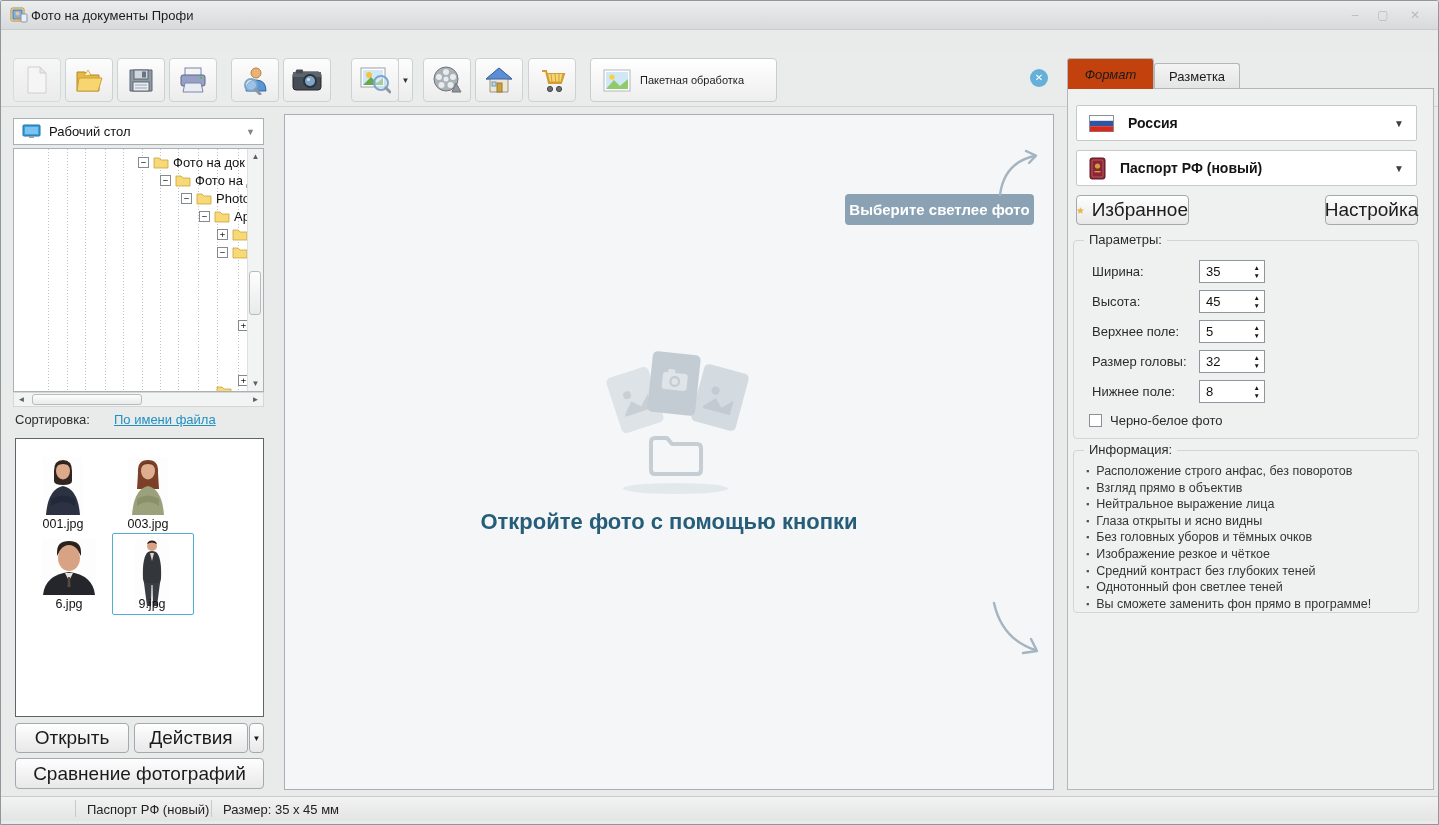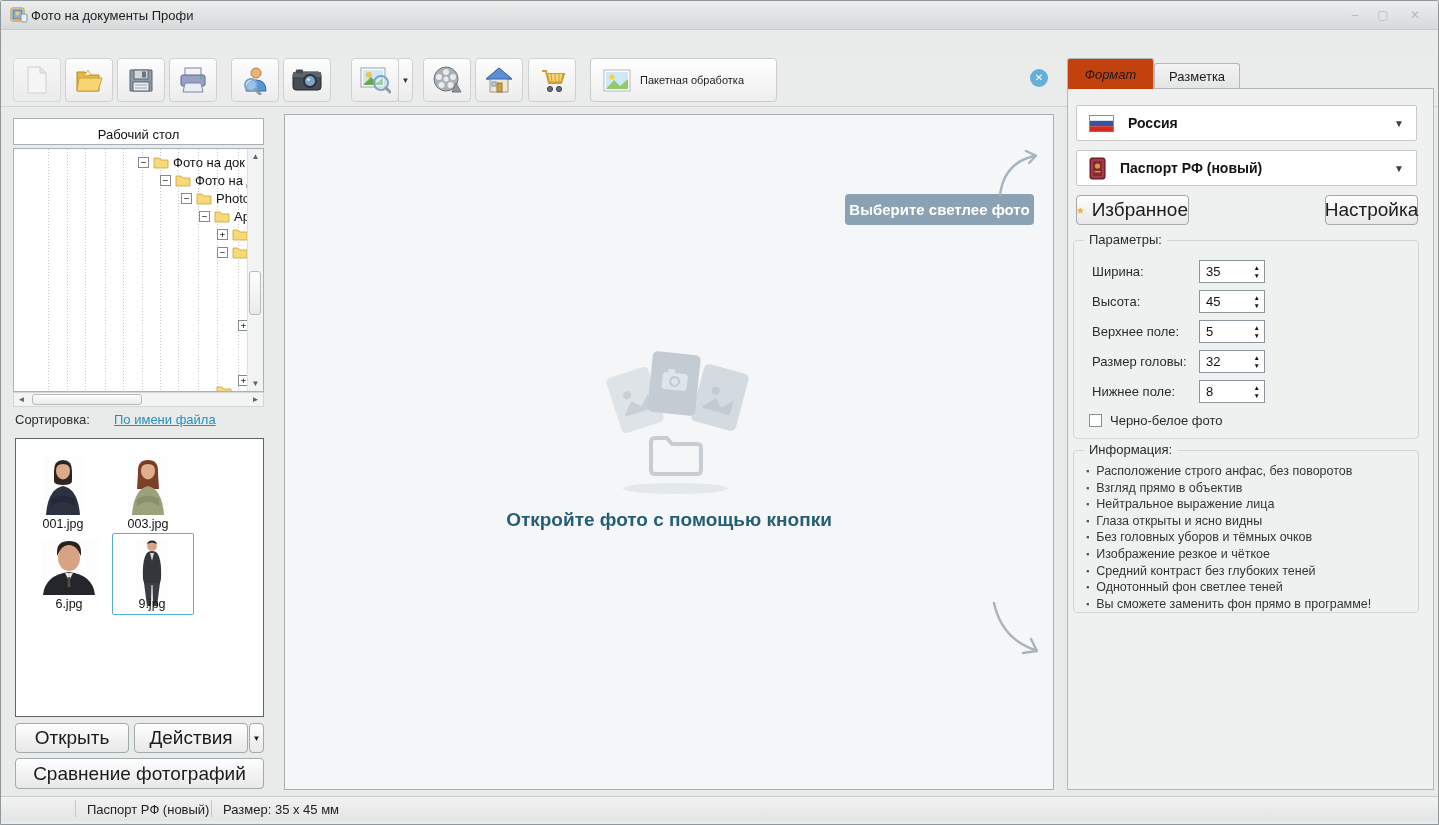--- a/index.html
+++ b/index.html
@@ -14,40 +14,40 @@
   .menubar{left:0;top:28px;width:100%;height:24px;background:#eaebeb;display:flex;align-items:center;padding-left:6px;box-sizing:border-box;}
   .menu-item{font-size:13px;color:#1c1c1c;padding:3px 10px;}
   
   .toolbar{left:0;top:52px;width:100%;height:53px;background:#eaebeb;border-bottom:1px solid #d2d4d5;}
   .tbtn{position:absolute;top:5px;width:48px;height:44px;background:linear-gradient(#fdfdfd,#ececec);border:1px solid #ced1d3;border-radius:4px;display:flex;align-items:center;justify-content:center;box-sizing:border-box;}
   .tbtn-arrow{position:absolute;top:5px;width:15px;height:44px;background:linear-gradient(#fdfdfd,#ececec);border:1px solid #ced1d3;border-radius:0 4px 4px 0;color:#333;font-size:8px;display:flex;align-items:center;justify-content:center;box-sizing:border-box;}
   .batch-btn{position:absolute;top:5px;left:589px;width:187px;height:44px;background:linear-gradient(#ffffff,#eeeeee);border:1px solid #c9cccd;border-radius:4px;display:flex;align-items:center;gap:9px;padding-left:12px;font-size:11px;color:#1b1b1b;box-sizing:border-box;}
   
   .btn{background:linear-gradient(#fefefe,#e8e8e8);border:1px solid #a4a9ad;border-radius:4px;display:flex;align-items:center;justify-content:center;font-size:19px;color:#1b1b1b;box-sizing:border-box;}
   
-  .combo{left:12px;top:117px;width:251px;height:27px;background:#fff;border:1px solid #aab0b3;box-sizing:border-box;display:flex;align-items:center;gap:8px;padding:0 8px;font-size:13px;color:#111;flex-direction:column;}
+  .combo{left:12px;top:117px;width:251px;height:27px;background:#fff;border:1px solid #aab0b3;box-sizing:border-box;display:flex;align-items:center;gap:8px;padding:0 8px;font-size:13px;color:#111;}
   .combo .caret{margin-left:auto;color:#7d8387;font-size:9px;}
   .treebox{left:12px;top:147px;width:251px;height:244px;background:#fff;border:1px solid #aab0b3;box-sizing:border-box;overflow:hidden;}
   .dotline{position:absolute;top:0;bottom:0;width:1px;background-image:repeating-linear-gradient(to bottom,#c3c3c3 0 1px,transparent 1px 3px);}
   .trow{position:absolute;height:16px;display:flex;align-items:center;gap:4px;}
   .pmbox{width:11px;height:11px;background:#fff;border:1px solid #848a90;box-sizing:border-box;font-size:9px;line-height:9px;text-align:center;color:#222;font-family:"DejaVu Sans Mono",monospace;}
   .tlabel{font-size:13px;color:#111;white-space:nowrap;}
   .vscroll{position:absolute;right:0;top:0;width:15px;height:100%;background:#f2f3f3;border-left:1px solid #dedfdf;}
   .hscroll{left:12px;top:391px;width:251px;height:15px;background:#f2f3f3;border:1px solid #d5d7d7;box-sizing:border-box;}
   .sbarrow{position:absolute;color:#5c6165;font-size:8px;line-height:15px;text-align:center;width:15px;height:15px;}
   .sbthumb{position:absolute;background:linear-gradient(#fdfdfd,#e9eaea);border:1px solid #b7bbbd;border-radius:3px;box-sizing:border-box;}
   .sortlabel{left:14px;top:411px;font-size:13px;color:#2d2d2d;}
   .sortlink{left:113px;top:411px;font-size:13px;color:#2191c0;text-decoration:underline;}
   .thumblist{left:14px;top:437px;width:249px;height:279px;background:#fff;border:1px solid #5f6467;box-sizing:border-box;}
   .thumb-name{position:absolute;font-size:12.5px;color:#111;text-align:center;width:90px;}
   .sel-frame{position:absolute;border:1px solid #53aed3;border-radius:2px;background:#fff;}
   
   .canvas{left:283px;top:113px;width:770px;height:676px;background:#f4f6f7;border:1px solid #a6aeb2;box-sizing:border-box;}
   .hint-badge{position:absolute;left:560px;top:79px;width:189px;height:31px;background:#8aa2b3;border-radius:4px;color:#fff;font-size:15px;font-weight:bold;display:flex;align-items:center;justify-content:center;}
-  .empty-title{position:absolute;left:0;top:394px;width:100%;text-align:center;font-size:19px;font-weight:bold;color:#265d78;}
+  .empty-title{position:absolute;left:0;top:394px;width:100%;text-align:center;font-size:22px;font-weight:bold;color:#265d78;}
   .empty-sub{position:absolute;left:0;top:430px;width:100%;text-align:center;font-size:15px;color:#8b99a6;}
   .card{position:absolute;border-radius:5px;}
   
   .tab{position:absolute;box-sizing:border-box;border:1px solid #b3b7b9;border-bottom:none;border-radius:3px 3px 0 0;font-size:13px;color:#1b1b1b;display:flex;align-items:center;justify-content:center;}
   .tab.active{background:#c2410c;z-index:3;font-style:italic;}
   .tab.inactive{background:linear-gradient(#f4f4f4,#e3e4e4);z-index:1;}
   .rpanel{left:1066px;top:87px;width:367px;height:702px;background:#eff1f1;border:1px solid #b3b7b9;box-sizing:border-box;z-index:2;}
   .dropdown{position:absolute;left:8px;width:341px;height:36px;background:#fff;border:1px solid #c6c8c9;border-radius:2px;box-sizing:border-box;display:flex;align-items:center;gap:14px;padding:0 12px;font-size:14px;font-weight:bold;color:#141414;}
   .dropdown .caret{margin-left:auto;color:#3c4043;font-size:10px;}
   .group{position:absolute;border:1px solid #d3d5d5;border-radius:4px;box-sizing:border-box;}

